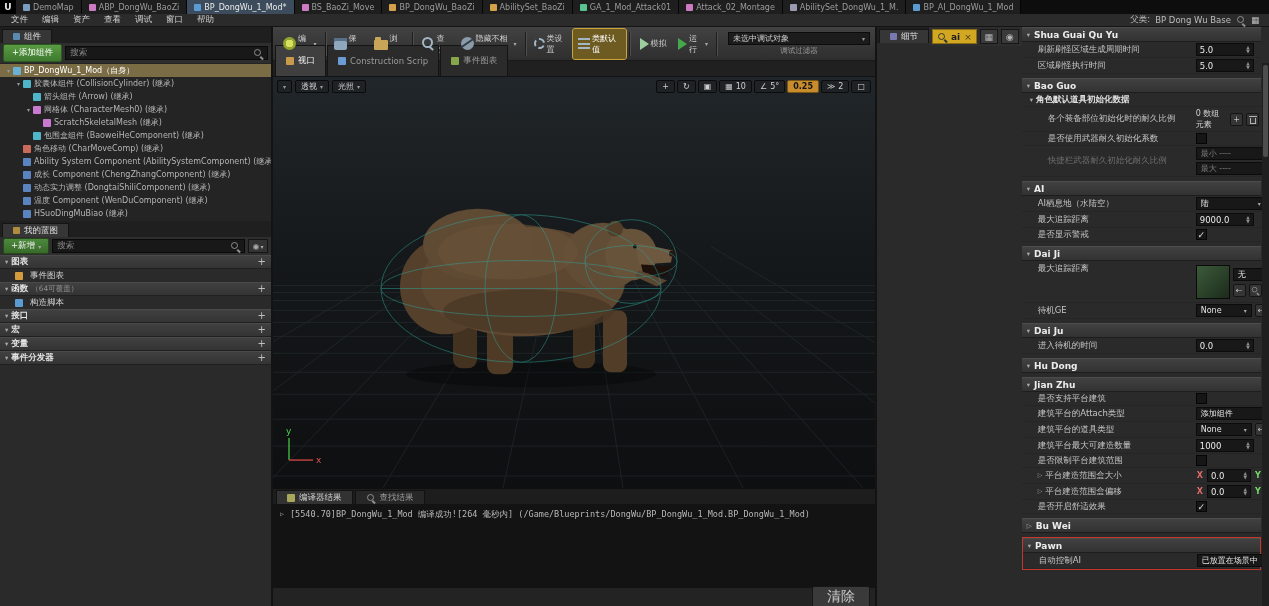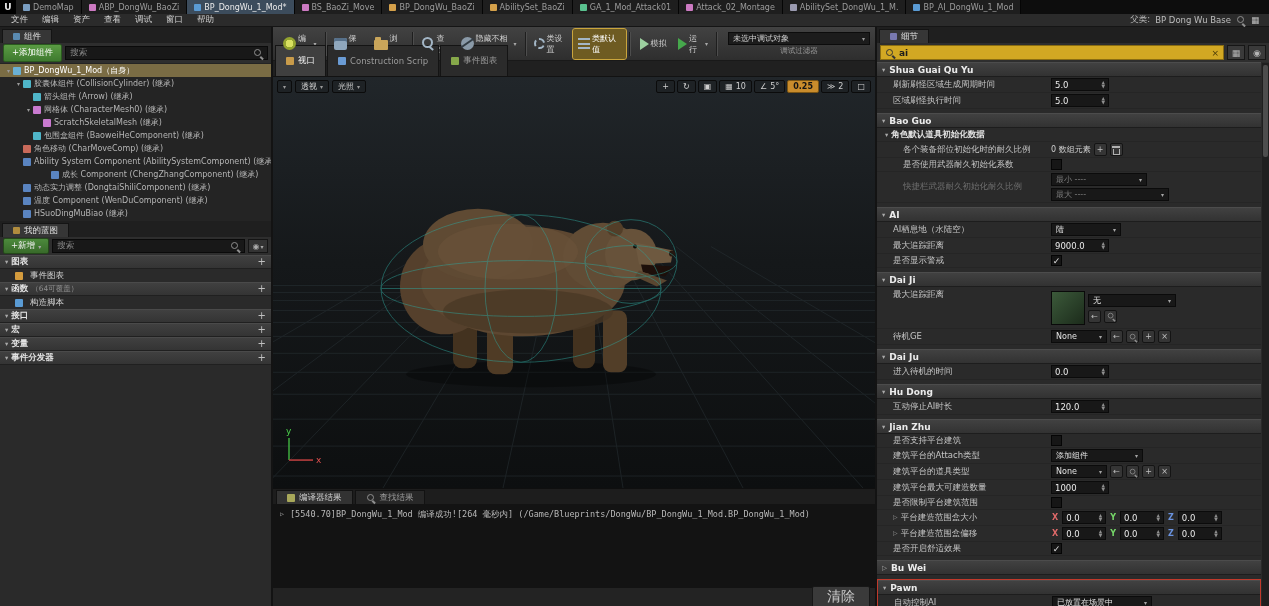--- a/index.html
+++ b/index.html
@@ -122,21 +122,21 @@
         align-items:center;gap:4px;padding:0 10px;font-size:8.5px;color:#d2d2d2;margin-right:2px;}
   .btab.inactive{background:#272727;color:#9a9a9a;}
   .log{flex:1;background:#131313;font-family:"DejaVu Sans Mono","Liberation Mono",monospace;
        font-size:8.5px;color:#b8b8b8;padding:5px 7px;display:flex;align-items:flex-start;gap:6px;}
   .log .arr{margin-top:1px;}
   .bfoot{height:18px;display:flex;align-items:center;justify-content:flex-end;padding:0 5px;background:#232323;flex:none;}
   .btn-clear{background:#3a3a3a;border:1px solid #171717;color:#ccc;font-size:14px;
              padding:1px 14px;border-radius:2px;}
   
   .right{width:394px;min-width:394px;background:#2a2a2a;border-left:2px solid #131313;
-         display:flex;flex-direction:column;position:relative;}
+         display:flex;flex-direction:row;position:relative;}
   .search-row{height:19px;display:flex;align-items:center;gap:3px;padding:2px 3px;background:#2e2e2e;flex:none;}
   .search-yellow{flex:1;height:15px;background:#d2a823;border:1px solid #8a6d12;display:flex;
                  align-items:center;gap:4px;padding:0 4px;color:#1c1c1c;font-size:9px;font-weight:bold;}
   .search-yellow .x{margin-left:auto;color:#4a3a08;font-weight:normal;}
   .dbtn{width:18px;height:15px;background:#3a3a3a;border:1px solid #161616;color:#b5b5b5;
         font-size:9px;display:flex;align-items:center;justify-content:center;}
   .dscroll{flex:1;overflow:hidden;padding-right:8px;}
   .sec{margin-bottom:4px;}
   .sec-h{height:15px;background:linear-gradient(#414141,#323232);border-top:1px solid #4c4c4c;
          border-bottom:1px solid #1d1d1d;display:flex;align-items:center;gap:4px;padding:0 5px;
@@ -300,21 +300,21 @@
           <div class="trow" style="padding-left: 14px;">
             <span class="texp"></span>
             <span class="tico" style="background: rgb(201, 106, 90);"></span>
             <span>角色移动 (CharMoveComp) (继承)</span>
           </div>
           <div class="trow" style="padding-left: 14px;">
             <span class="texp"></span>
             <span class="tico" style="background: rgb(90, 132, 192);"></span>
             <span>Ability System Component (AbilitySystemComponent) (继承)</span>
           </div>
-          <div class="trow" style="padding-left: 14px; margin-left: 28px;">
+          <div class="trow" style="padding-left: 14px;">
             <span class="texp"></span>
             <span class="tico" style="background: rgb(90, 132, 192);"></span>
             <span>成长 Component (ChengZhangComponent) (继承)</span>
           </div>
           <div class="trow" style="padding-left: 14px;">
             <span class="texp"></span>
             <span class="tico" style="background: rgb(90, 132, 192);"></span>
             <span>动态实力调整 (DongtaiShiliComponent) (继承)</span>
           </div>
           <div class="trow" style="padding-left: 14px;">
@@ -807,34 +807,20 @@
                   </span>
                 </div>
               </div>
             </div>
           </div>
           <div class="sec">
             <div class="sec-h">
               <span class="arr">▾</span>
               <span>Hu Dong</span>
             </div>
-            <div class="prow t-spin">
-              <div class="plabel">
-                <span>互动停止AI时长</span>
-              </div>
-              <div class="pval">
-                <div class="spin" style="width: 58px;">
-                  <span class="sval">120.0</span>
-                  <span class="ud">
-                    <span>▲</span>
-                    <span>▼</span>
-                  </span>
-                </div>
-              </div>
-            </div>
           </div>
           <div class="sec">
             <div class="sec-h">
               <span class="arr">▾</span>
               <span>Jian Zhu</span>
             </div>
             <div class="prow t-check">
               <div class="plabel">
                 <span>是否支持平台建筑</span>
               </div>

